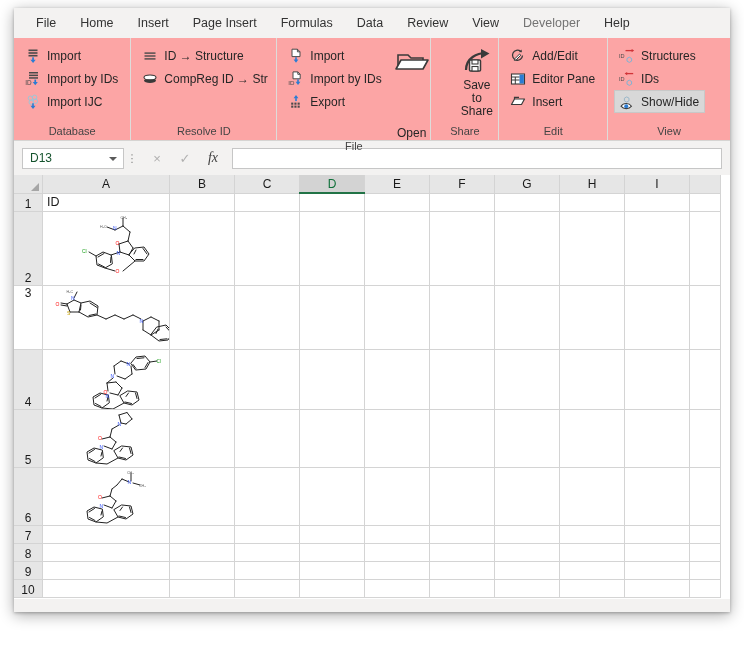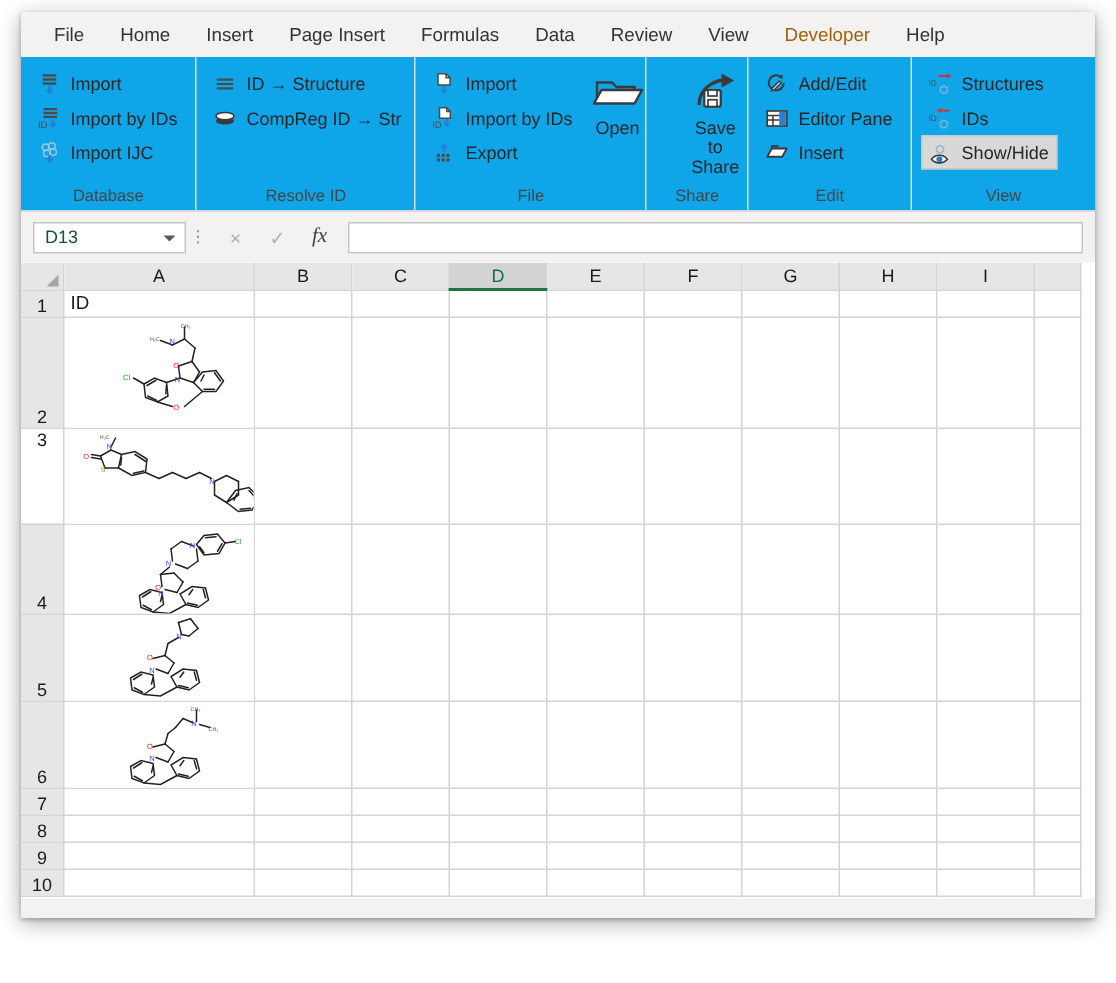--- a/index.html
+++ b/index.html
@@ -28,25 +28,25 @@
     padding-left:10px;
     box-sizing:border-box;
   }
   .tab{
     font-size:12.5px;
     color:#333333;
     padding:5px 12px;
     white-space:nowrap;
     cursor:default;
   }
-  .tab.active{color:#a16207;}
+  .tab.active{color:#737373;}
   
   #ribbon{
     height:103px;
-    background:#0ea5e9;
+    background:#fca5a5;
     border-bottom:1px solid #d6d4d2;
     display:flex;
     align-items:stretch;
     box-sizing:border-box;
   }
   .rgroup{
     display:flex;
     flex-direction:column;
     justify-content:space-between;
     position:relative;
@@ -336,21 +336,21 @@
                     <rect x="9.6" y="8.6" width="2.1" height="2.1"></rect>
                   <rect x="3.2" y="11.6" width="2.1" height="2.1"></rect>
                     <rect x="6.4" y="11.6" width="2.1" height="2.1"></rect>
                     <rect x="9.6" y="11.6" width="2.1" height="2.1"></rect>
                 </g>
               </svg>
             </span>
             <span>Export</span>
           </div>
         </div>
-        <div class="bigbtn" style="margin-left:6px;">
+        <div class="bigbtn" style="margin-left:6px;gap:48px;">
           <span class="ico">
             <svg width="36" height="28" viewBox="0 0 36 28">
               <path d="M4 21 V7 H14 L17 10 H29 V12" fill="none" stroke="#3a3a3a" stroke-width="1.6"></path>
               <path d="M2 21 L7 12 H34 L29 21 Z" fill="#ffffff" stroke="#3a3a3a" stroke-width="1.6" stroke-linejoin="round"></path>
             </svg>
           </span>
           <span class="lbl">Open</span>
         </div>
       </div>
       <div class="gname">File</div>

